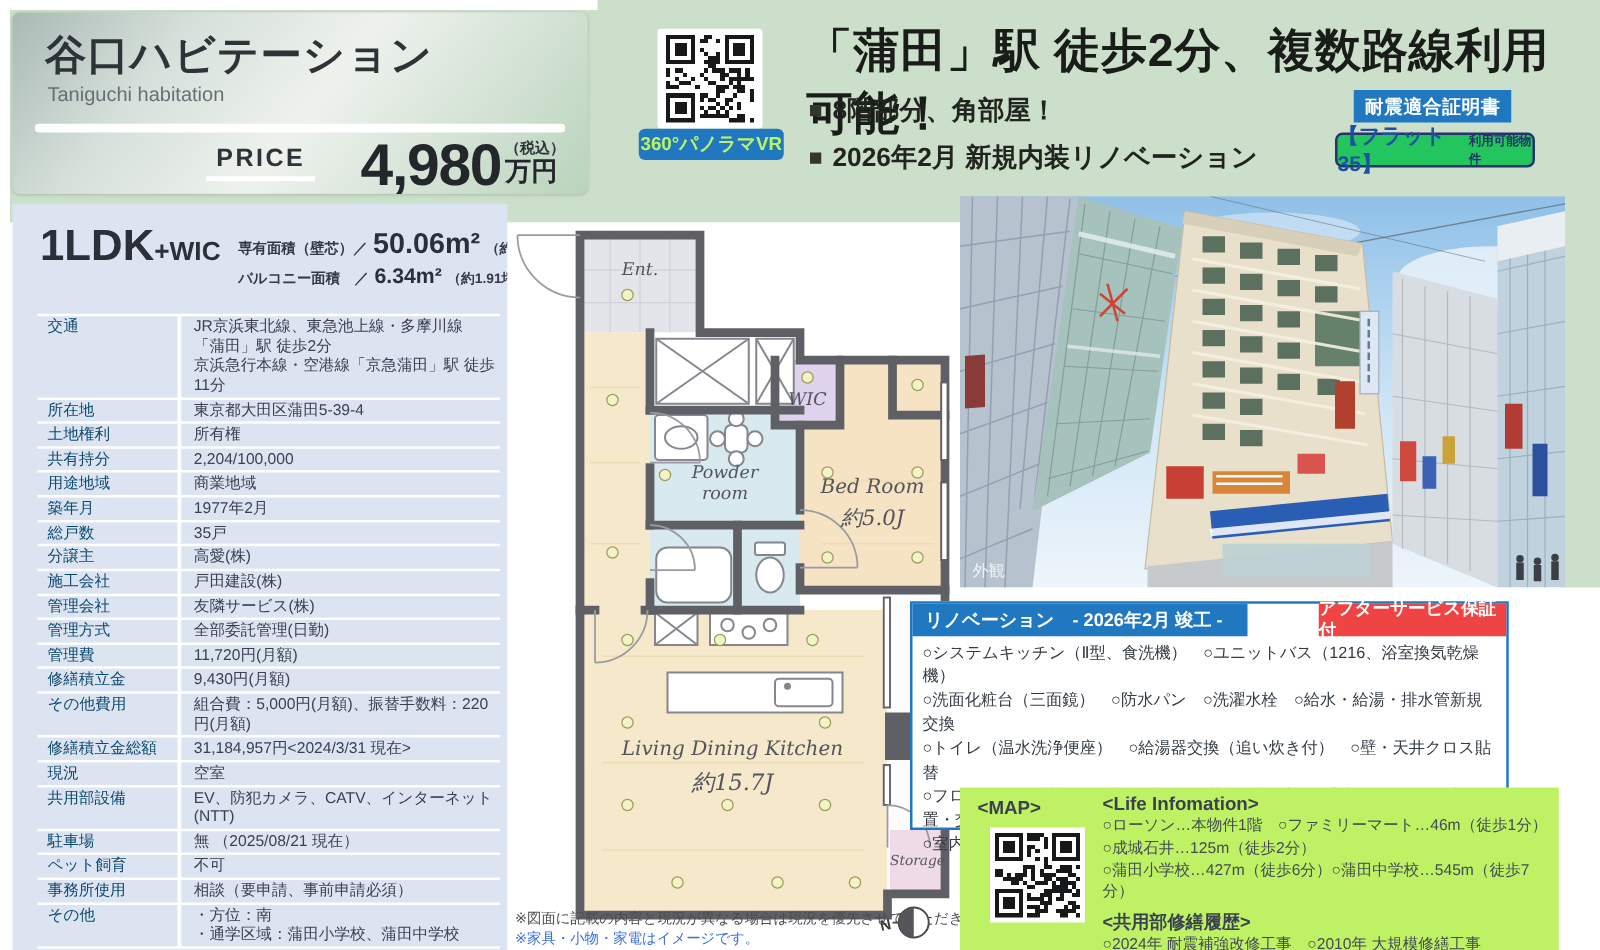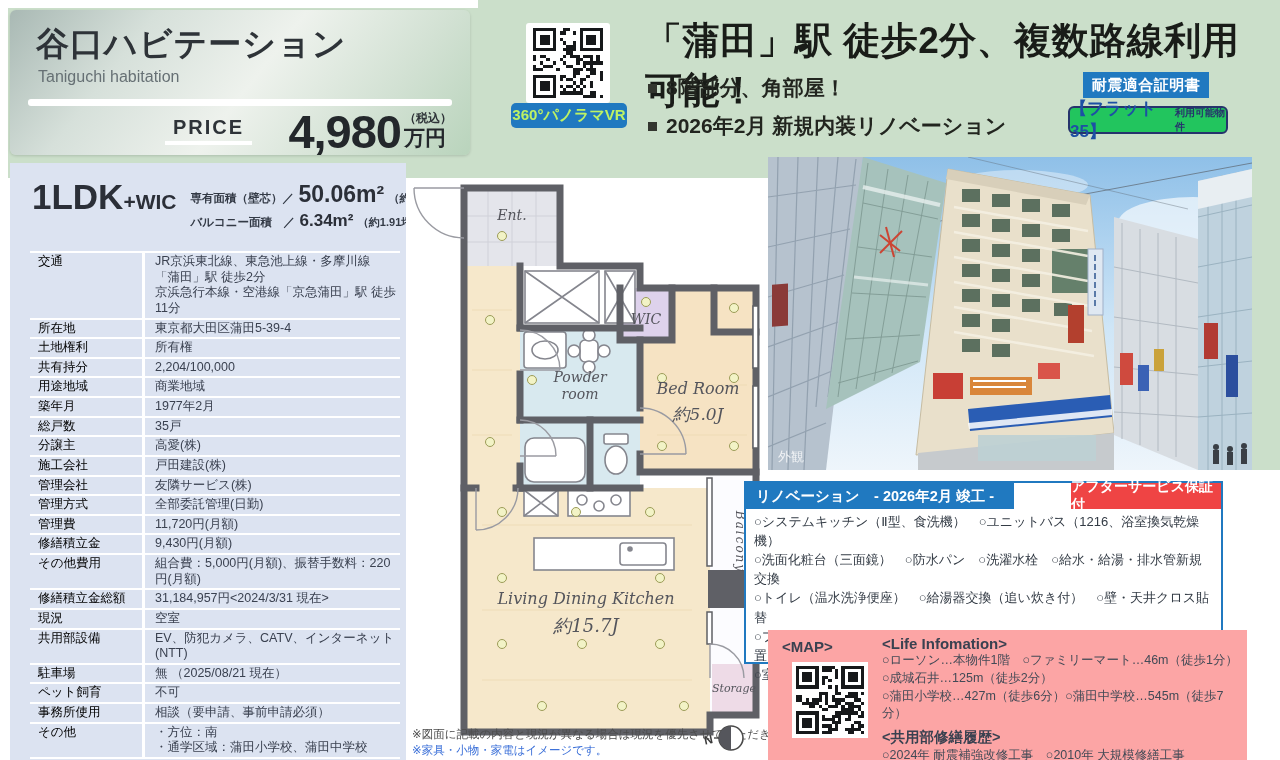--- a/index.html
+++ b/index.html
@@ -56,39 +56,39 @@
   .sum-right{margin-left:14px;margin-top:2px;}
   .sum-line{white-space:nowrap;}
   .sum-lab{font-size:11.5px;font-weight:700;color:#333a46;}
   .sum-val{font-size:23px;font-weight:700;color:#2b2f38;}
   .sum-val2{font-size:17px;font-weight:700;color:#2b2f38;}
   .sum-note{font-size:11px;font-weight:700;color:#333a46;}
   .info-table{margin:20px 6px 0 20px;}
   .t-row{display:flex;border-bottom:2px solid #ffffff;}
   .t-row:first-child{border-top:2px solid #ffffff;}
   .t-label{width:100px;flex:0 0 auto;padding:1px 4px 1px 8px;border-right:3px solid #ffffff;
-    font-size:12.5px;line-height:1.25;color:#000000;}
+    font-size:12.5px;line-height:1.25;color:#0c4a6e;}
   .t-val{flex:1;padding:1px 4px 1px 10px;font-size:12.5px;line-height:1.25;color:#3a4150;}
   .ta-r{text-align:left;}
   
   .center-white{left:406px;top:178px;width:362px;height:582px;background:#ffffff;}
   .plan-note1{left:412px;top:727px;font-size:11.5px;color:#4c4c4c;}
   .plan-note2{left:412px;top:743px;font-size:11.5px;color:#3a6fd8;}
   .compass{left:700px;top:722px;}
   
   .photo{left:768px;top:157px;width:484px;height:313px;}
   
-  .reno{left:744px;top:481px;width:479px;height:183px;background:#fff;border:2px solid #2079c0;box-sizing:border-box;}
+  .reno{left:728px;top:481px;width:479px;height:183px;background:#fff;border:2px solid #2079c0;box-sizing:border-box;}
   .reno-head{display:flex;align-items:stretch;height:26px;}
   .reno-title{width:268px;background:#2079c0;color:#fff;font-size:14.5px;font-weight:700;display:flex;align-items:center;padding-left:10px;box-sizing:border-box;}
   .reno-gap{flex:1;}
   .reno-tag{width:150px;background:#ef4444;color:#fff;font-size:14px;font-weight:700;display:flex;align-items:center;justify-content:center;}
   .reno-body{padding:3px 8px;font-size:13px;line-height:1.47;color:#333b45;}
   
-  .bottom-panel{left:768px;top:630px;width:479px;height:130px;background:#fca5a5;overflow:hidden;}
+  .bottom-panel{left:768px;top:630px;width:479px;height:130px;background:#bef264;overflow:hidden;}
   .map-label{position:absolute;left:14px;top:8px;font-size:15px;font-weight:700;color:#3a4150;}
   .map-qr{position:absolute;left:24px;top:32px;width:76px;height:76px;background:#fff;padding:4px;box-sizing:border-box;}
   .life{position:absolute;left:114px;top:5px;width:360px;}
   .life-title{font-size:15px;font-weight:700;color:#3a4150;}
   .life-line{font-size:12.5px;line-height:1.42;color:#434a56;}
   .repair-title{font-size:14.5px;font-weight:700;color:#3a4150;margin-top:5px;}
 </style>
 </head>
 <body>
 

